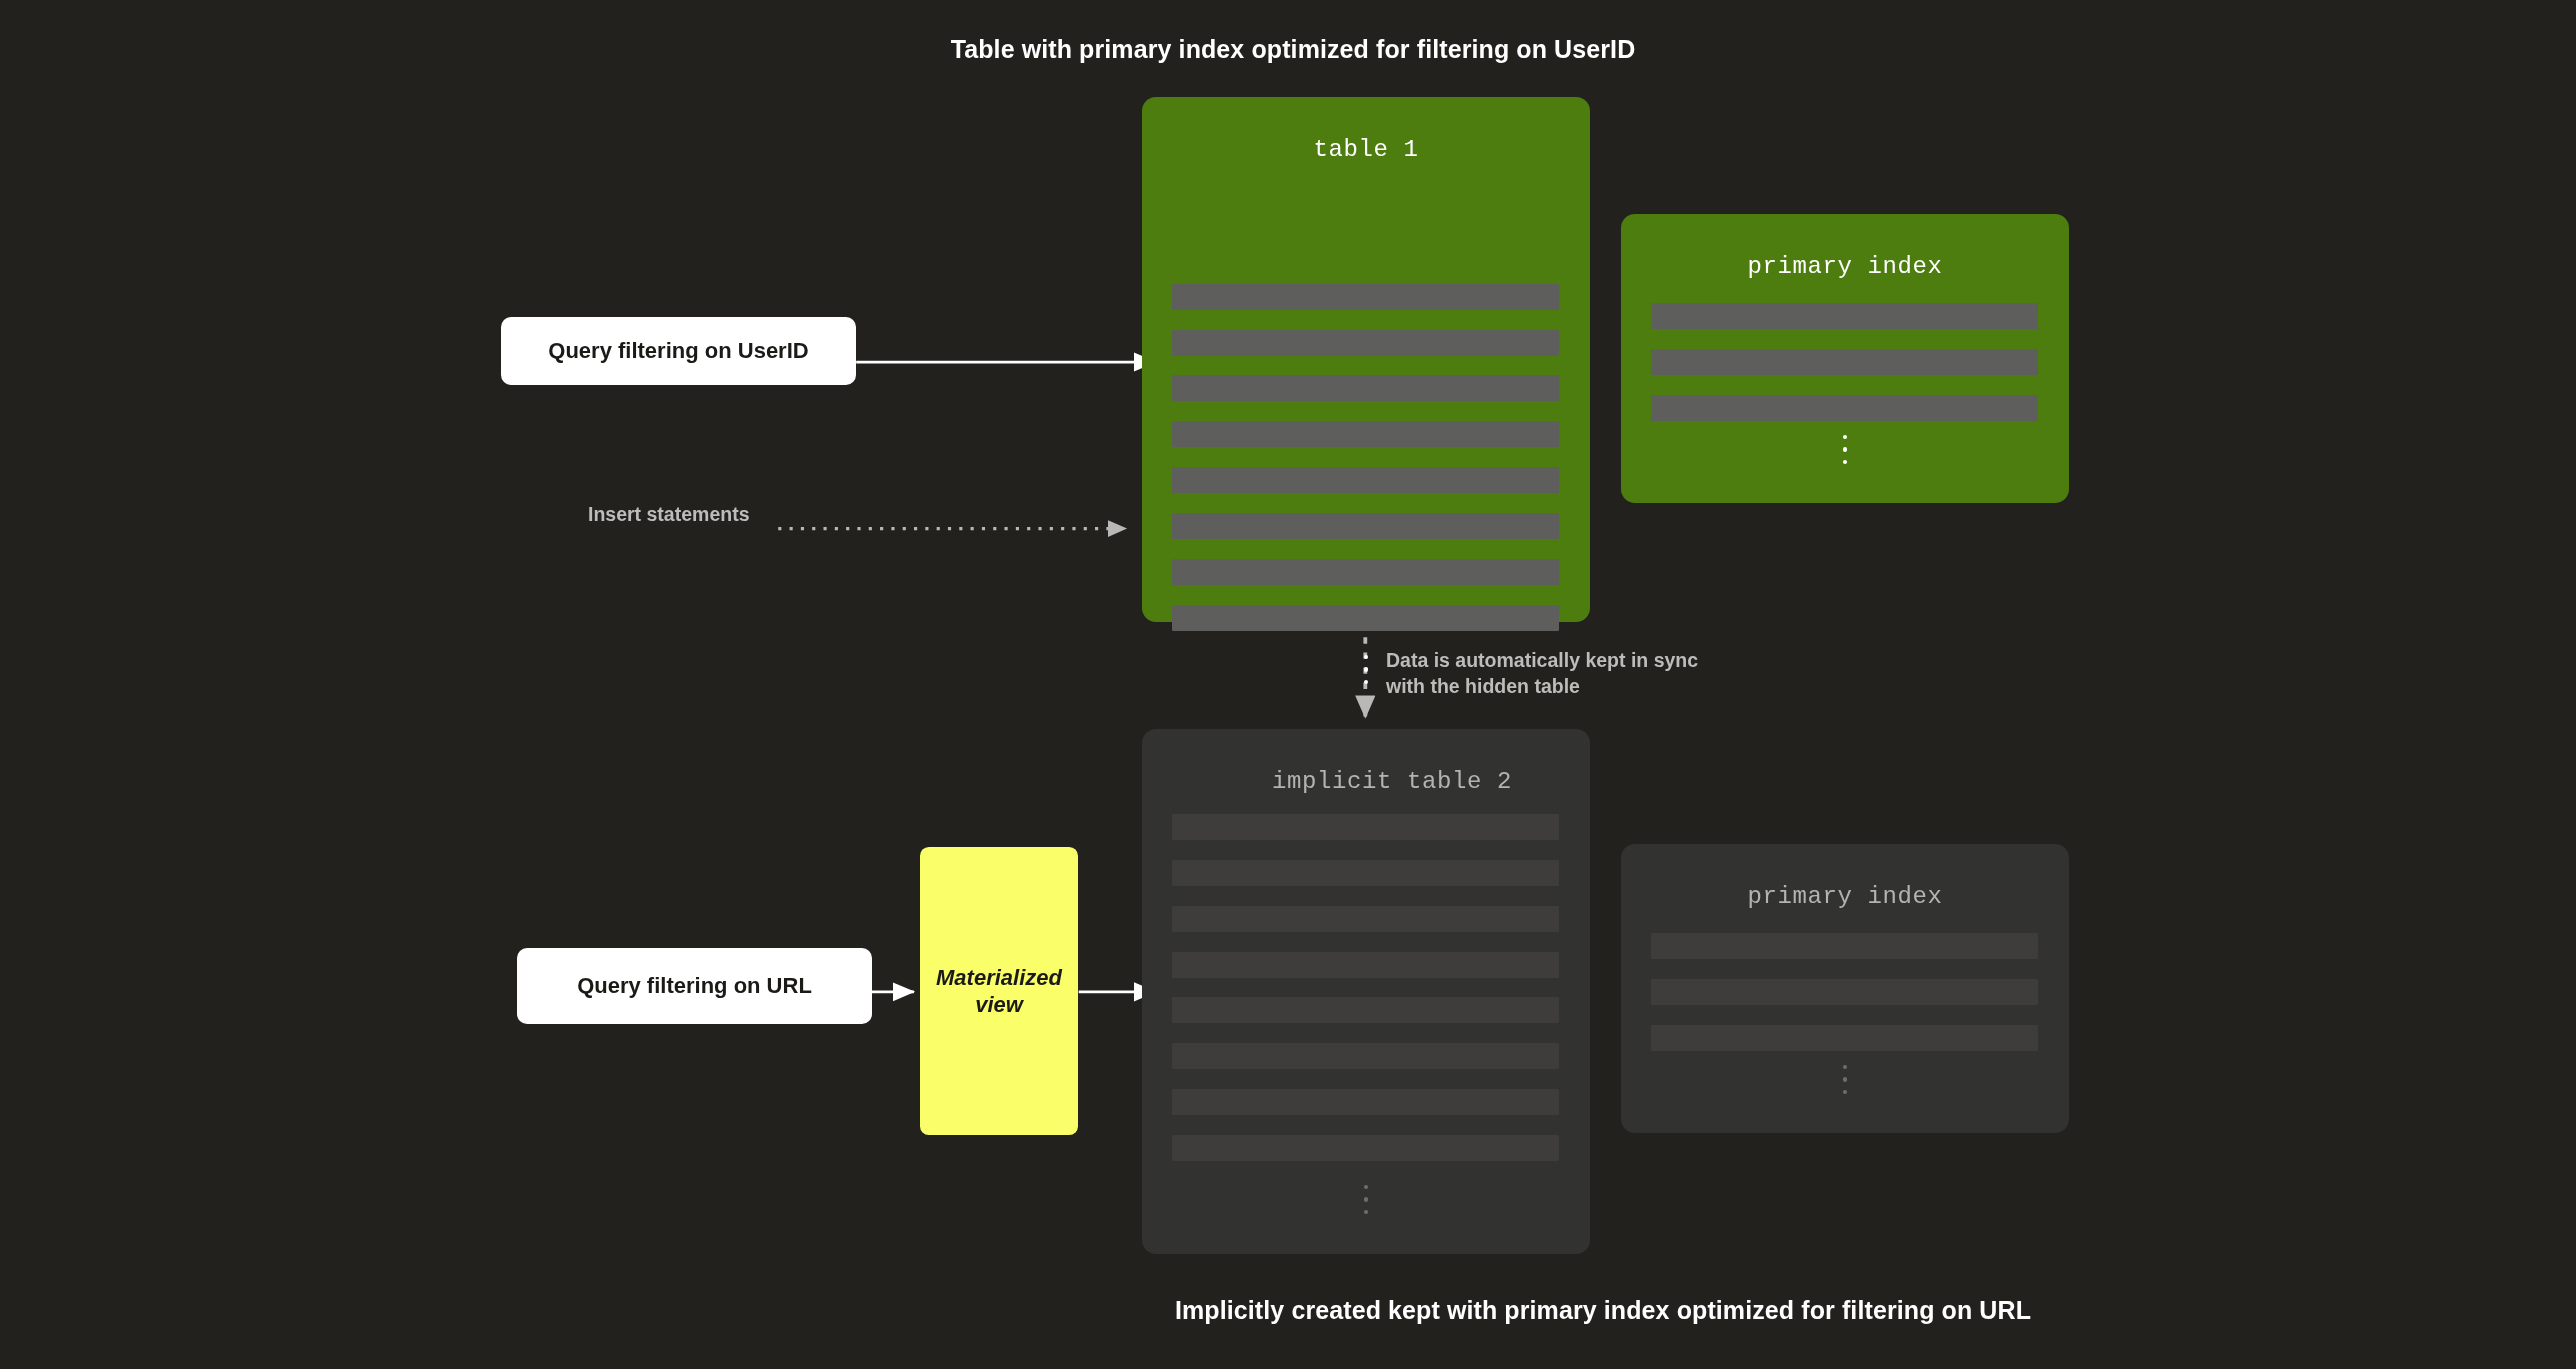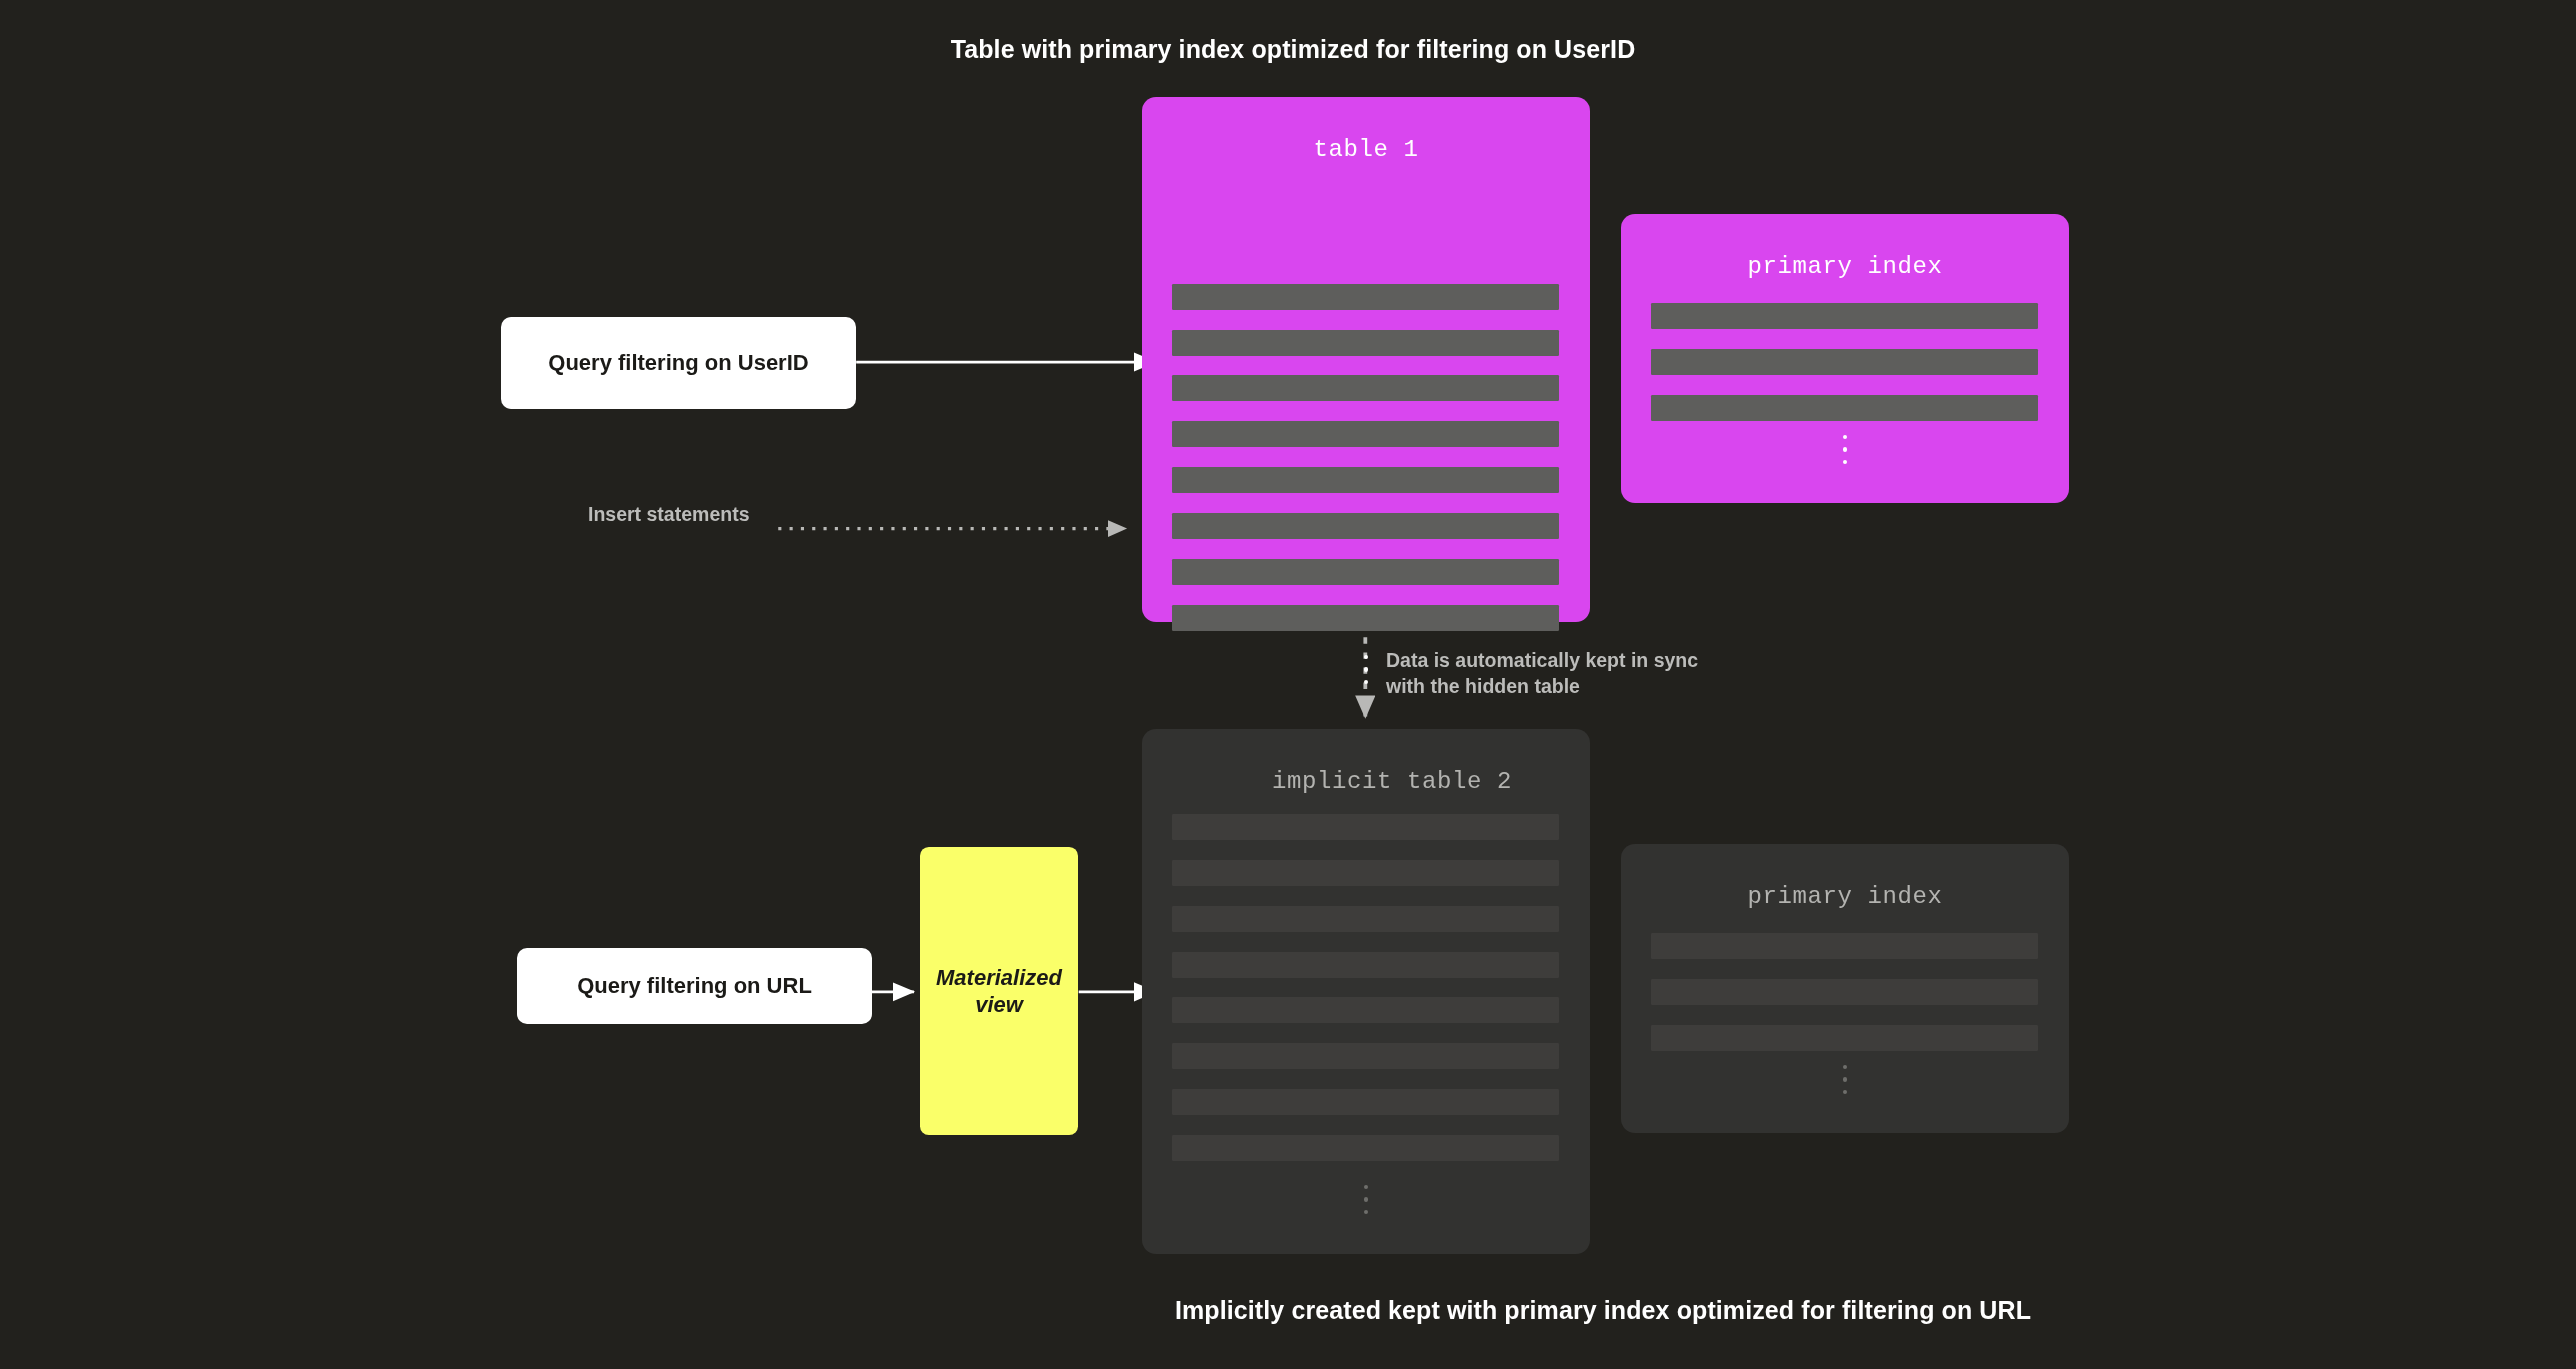--- a/index.html
+++ b/index.html
@@ -27,21 +27,21 @@
   }
   #caption-top  { left: 1293px; top: 35px;   transform: translateX(-50%); }
   #caption-bottom { left: 1603px; top: 1296px; transform: translateX(-50%); }
 
   
   .panel {
     position: absolute;
     border-radius: 14px;
     box-sizing: border-box;
   }
-  .panel-strong { background: #d946ef; text-decoration: underline; }
+  .panel-strong { background: #4d7c0f; text-decoration: underline; }
   .panel-dim    { background: #323230; }
 
   .panel-title {
     position: absolute;
     left: 0;
     width: 100%;
     text-align: center;
     font-family: "Liberation Mono", monospace;
     font-size: 24px;
     letter-spacing: 0.6px;
@@ -218,21 +218,21 @@
     <div class="rowbar rowbar-dim" style="left:30px; top:89px; width:387px; height:26px;"></div>
     <div class="rowbar rowbar-dim" style="left:30px; top:135px; width:387px; height:26px;"></div>
     <div class="rowbar rowbar-dim" style="left:30px; top:181px; width:387px; height:26px;"></div>
     <div class="vdots vdots-dim" style="left:222px; top:221px;">
       <i></i>
         <i></i>
         <i></i>
     </div>
   </div>
 
-  <div class="querybox" id="query-userid" style="left:501px; top:317px; width:355px; height:92px;">
+  <div class="querybox" id="query-userid" style="left:501px; top:317px; width:355px; height:68px;">
     <span>Query filtering on UserID</span>
   </div>
 
   <div class="querybox" id="query-url" style="left:501px; top:948px; width:355px; height:76px;margin-left:16px;">
     <span>Query filtering on URL</span>
   </div>
 
   <div id="mv-box" style="left:920px; top:847px; width:158px; height:288px;">
     <span style="white-space:pre-line;font-style:italic;">Materialized
 view</span>

